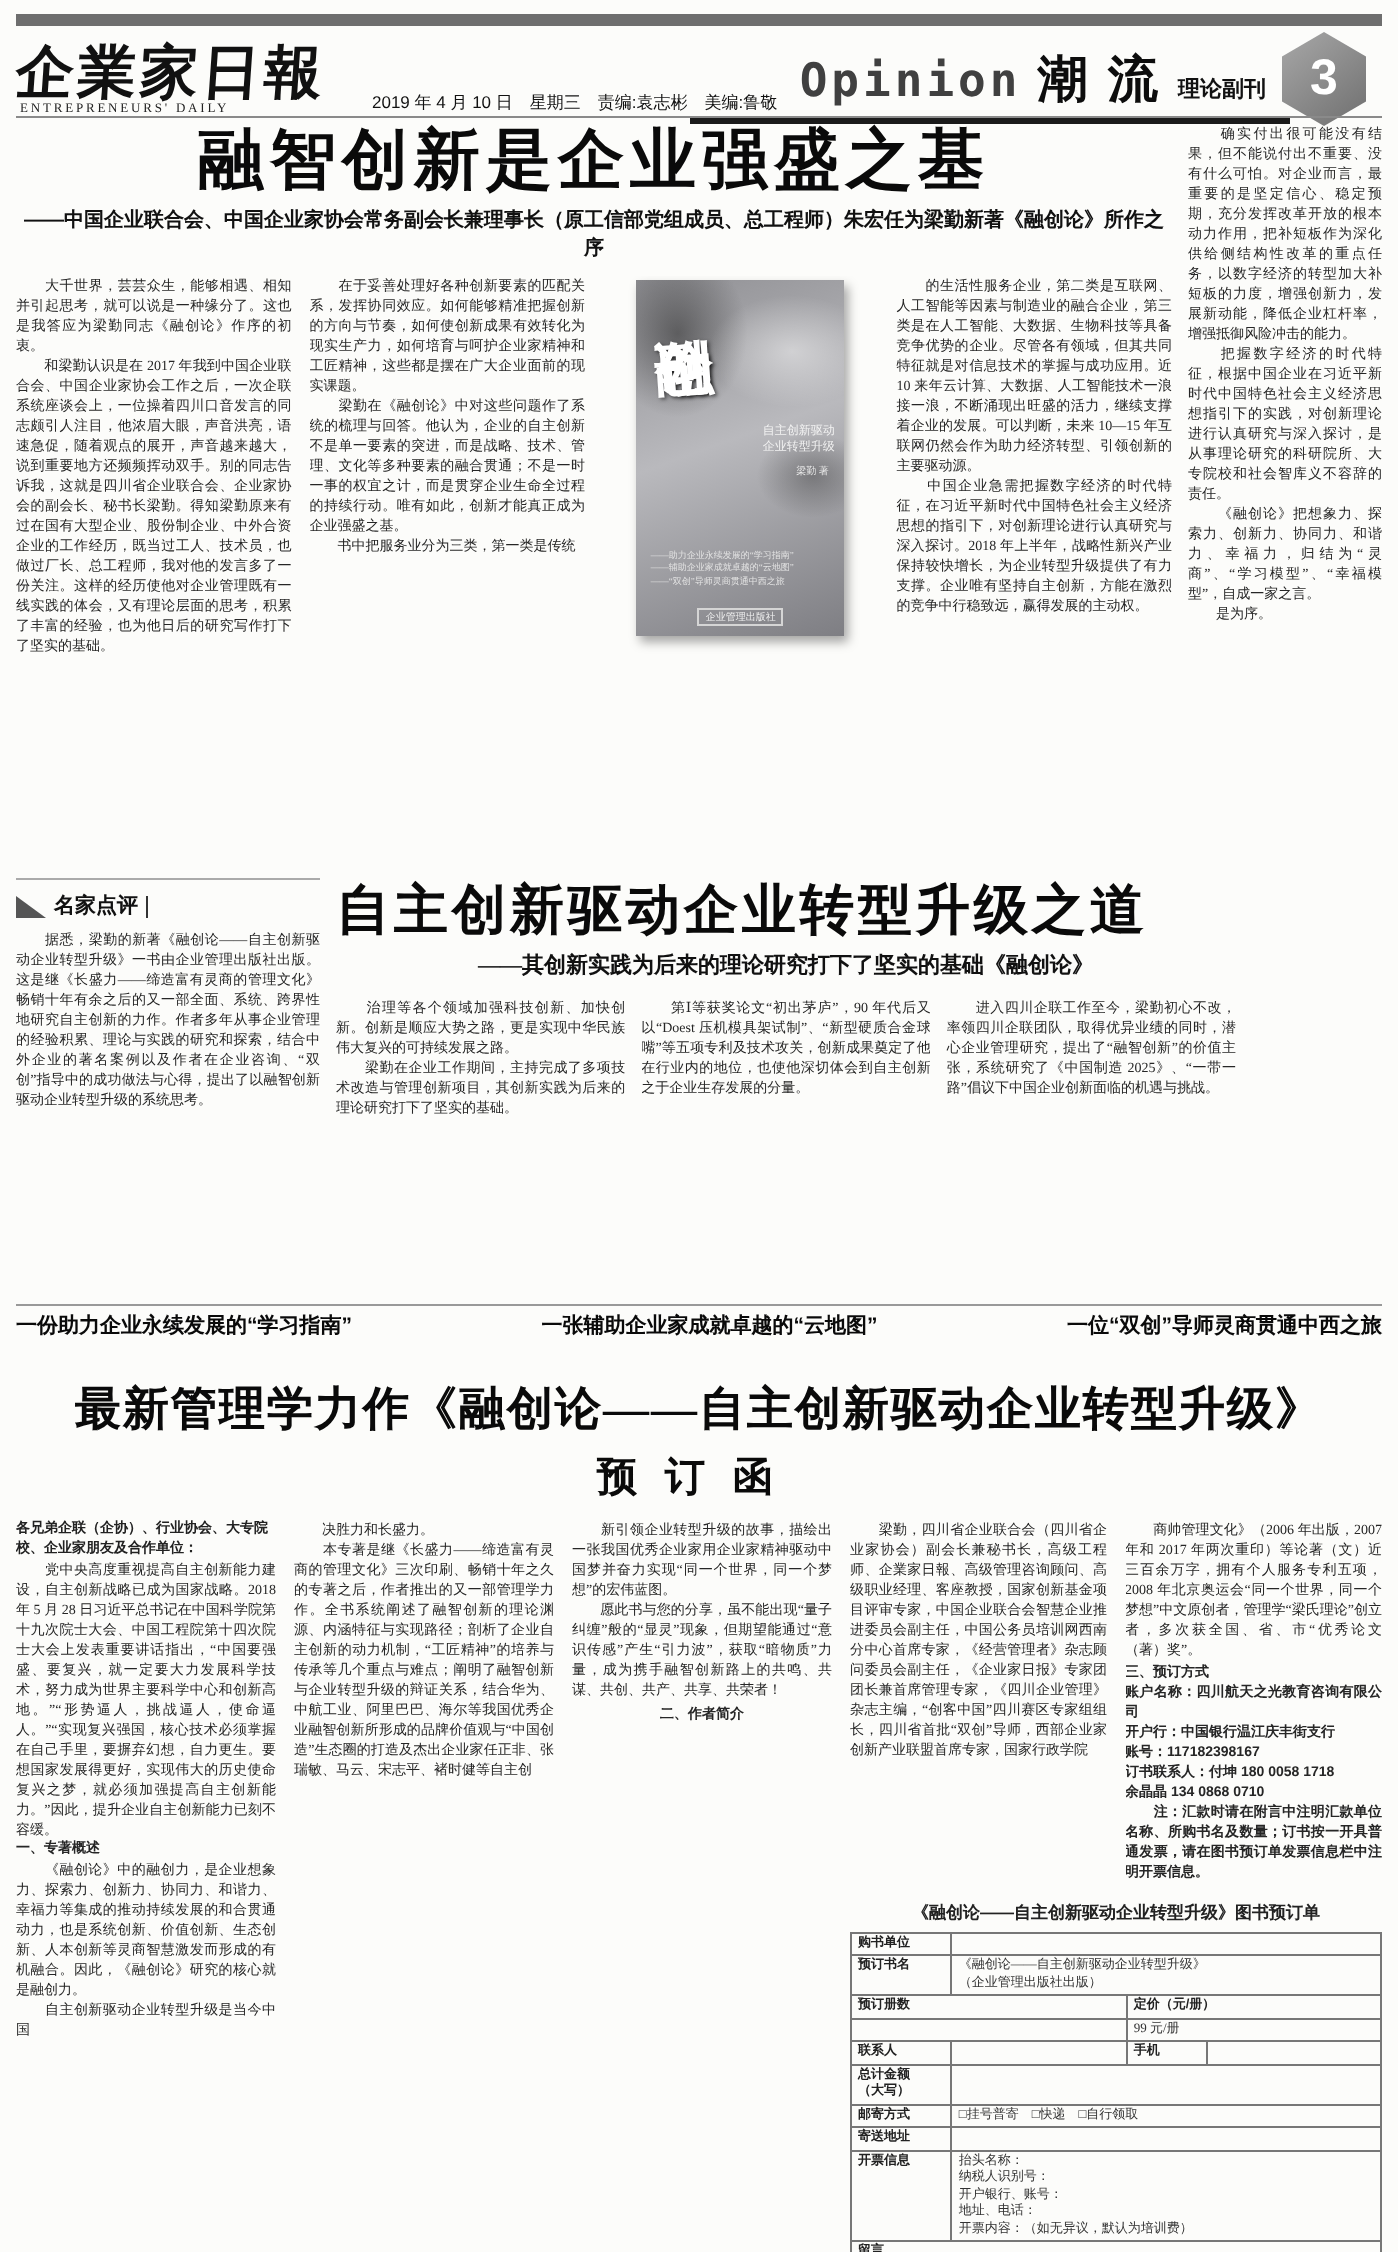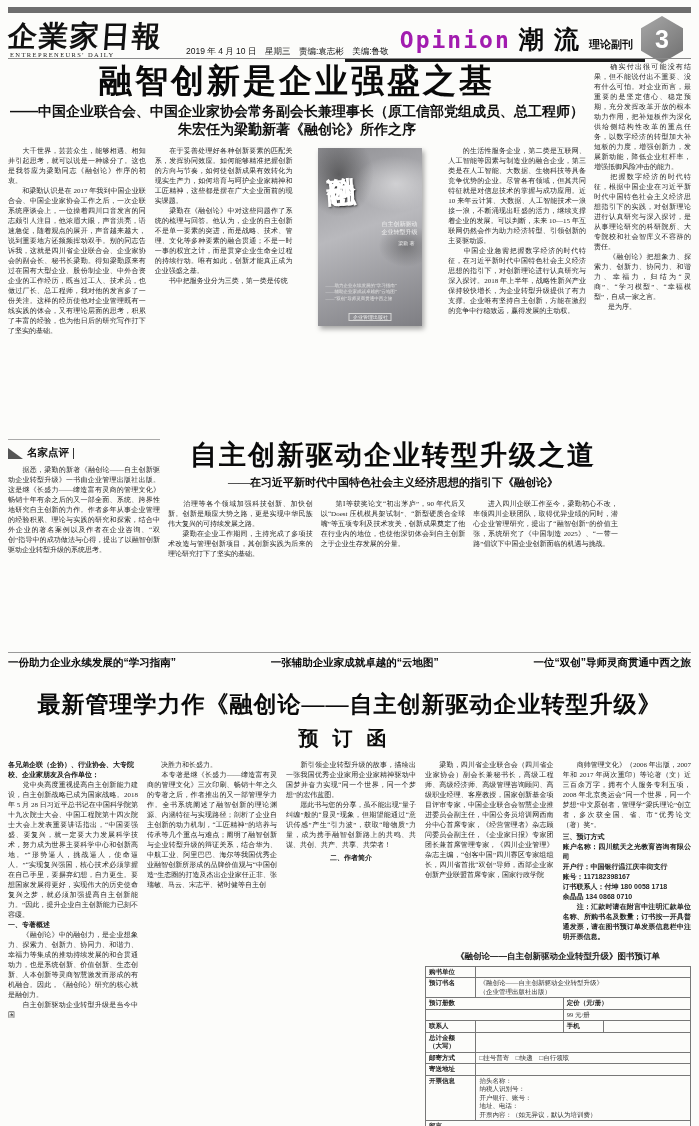--- a/index.html
+++ b/index.html
@@ -6,36 +6,36 @@
   .page{position:relative;width:699px;height:1126px;background:#fcfcfa;overflow:hidden;
         font-family:"Liberation Serif","DejaVu Serif",serif;color:#222;}
   .flow{white-space:pre-line;}
   
   .top-strip{position:absolute;left:8px;top:7px;width:683px;height:6px;background:#6e6e6e;}
   .masthead{position:absolute;left:8px;top:15px;width:683px;height:42px;}
   .logo{position:absolute;left:0;top:2px;font-size:29px;font-weight:bold;letter-spacing:2px;transform:skewX(-4deg);color:#111;}
   .logo-en{position:absolute;left:2px;top:36px;font-size:6.5px;letter-spacing:1.4px;font-family:"Liberation Serif",serif;color:#222;}
   .dateline{position:absolute;left:178px;top:31px;font-size:8.5px;color:#111;font-family:"Liberation Sans",sans-serif;}
   .section-block{position:absolute;right:58px;top:8px;display:flex;align-items:baseline;gap:8px;}
-  .section-en{font-family:"DejaVu Sans Mono",monospace;font-size:23px;font-weight:bold;color:#a21caf;letter-spacing:2px;}
+  .section-en{font-family:"DejaVu Sans Mono",monospace;font-size:23px;font-weight:bold;color:#404040;letter-spacing:2px;}
   .section-cn{font-size:25px;font-weight:bold;color:#0d0d0d;letter-spacing:2px;font-family:"Liberation Serif",serif;}
   .section-sub{font-size:11px;font-weight:bold;color:#111;font-family:Liberation Sans, sans-serif;}
   .right-rule{position:absolute;right:46px;top:44px;width:300px;border-top:3px solid #1b1b1b;}
   .masthead-rule{position:absolute;left:8px;top:58px;width:683px;border-top:1px solid #8a8a8a;}
   .hexagon{position:absolute;right:8px;top:1px;width:42px;height:47px;
            clip-path:polygon(50% 0,100% 26%,100% 74%,50% 100%,0 74%,0 26%);
            background:linear-gradient(140deg,#a8a8a8,#6f6f6f);display:flex;align-items:center;justify-content:center;
            color:#fff;font-size:25px;font-weight:bold;font-family:"Liberation Sans",sans-serif;}
   
   .coltext{font-size:7px;line-height:10px;text-align:justify;color:#262626;overflow:hidden;}
   .bold-inline{font-weight:bold;font-family:"Liberation Sans",sans-serif;}
   
   .a1-main{position:absolute;left:8px;top:62px;width:578px;height:375px;}
   .a1-headline{text-align:center;font-size:33px;font-weight:bold;letter-spacing:3px;line-height:38px;color:#0a0a0a;}
-  .a1-subtitle{text-align:center;font-size:14px;font-weight:bold;margin-top:3px;color:#111;font-family:"Liberation Sans",sans-serif;}
+  .a1-subtitle{text-align:center;font-size:10px;font-weight:bold;margin-top:3px;color:#111;font-family:"Liberation Sans",sans-serif;}
   .a1-cols{display:flex;gap:9px;margin-top:7px;height:312px;overflow:hidden;}
   .a1-cols .coltext{flex:1;}
   .a1-right{position:absolute;left:594px;top:62px;width:97px;height:373px;}
   
   .book{position:relative;width:104px;height:178px;margin:2px auto 5px auto;
         background:
           radial-gradient(60px 40px at 75% 20%, rgba(255,255,255,.45), rgba(255,255,255,0) 70%),
           radial-gradient(50px 60px at 20% 15%, rgba(40,40,40,.55), rgba(40,40,40,0) 70%),
           radial-gradient(40px 30px at 85% 55%, rgba(30,30,30,.35), rgba(30,30,30,0) 70%),
           linear-gradient(160deg,#909094 0%,#b9b9bd 45%,#7e7e83 100%);
@@ -48,21 +48,21 @@
   .book-pub{position:absolute;left:50%;bottom:5px;transform:translateX(-50%);font-size:5px;color:#f0f0f0;
             border:1px solid #d5d5d5;padding:0 3px;white-space:nowrap;}
   
   .a2{position:absolute;left:8px;top:439px;width:683px;height:212px;}
   .a2-left{position:absolute;left:0;top:0;width:152px;height:208px;border-top:1px solid #aaa;padding-top:4px;box-sizing:border-box;}
   .flag{display:flex;align-items:center;gap:4px;margin:2px 0 5px 0;}
   .flag-tri{width:0;height:0;border-bottom:11px solid #555;border-right:15px solid transparent;}
   .flag-label{font-weight:bold;font-size:10.5px;font-family:"Liberation Sans",sans-serif;color:#111;}
   .flag-bar{width:1px;height:11px;background:#333;}
   .a2-center{position:absolute;left:160px;top:0;width:450px;}
-  .a2-headline{text-align:center;font-size:27px;font-weight:bold;letter-spacing:2px;line-height:32px;color:#0a0a0a;}
+  .a2-headline{text-align:left;font-size:27px;font-weight:bold;letter-spacing:2px;line-height:32px;color:#0a0a0a;}
   .a2-subtitle{text-align:center;font-size:11px;font-weight:bold;margin-top:4px;color:#111;}
   .a2-cols{display:flex;gap:8px;margin-top:9px;height:150px;overflow:hidden;}
   .a2-cols .coltext{flex:1;}
   .a2-right{position:absolute;right:0;top:0;width:78px;height:208px;}
   
   .os-rule{position:absolute;left:8px;top:652px;width:683px;border-top:1px solid #999;}
   .os{position:absolute;left:8px;top:656px;width:683px;height:466px;}
   .kicker{display:flex;justify-content:space-between;font-size:10.5px;font-weight:bold;
           font-family:"Liberation Sans",sans-serif;color:#0a0a0a;}
   .os-headline{text-align:center;font-size:23px;font-weight:bold;letter-spacing:1px;margin-top:19px;color:#0a0a0a;}
@@ -134,21 +134,21 @@
     <div class="a2-left">
       <div class="flag">
         <span class="flag-tri"></span>
         <span class="flag-label">名家点评</span>
         <span class="flag-bar"></span>
       </div>
       <div class="coltext flow" style="height:176px;">　　据悉，梁勤的新著《融创论——自主创新驱动企业转型升级》一书由企业管理出版社出版。这是继《长盛力——缔造富有灵商的管理文化》畅销十年有余之后的又一部全面、系统、跨界性地研究自主创新的力作。作者多年从事企业管理的经验积累、理论与实践的研究和探索，结合中外企业的著名案例以及作者在企业咨询、“双创”指导中的成功做法与心得，提出了以融智创新驱动企业转型升级的系统思考。</div>
     </div>
     <div class="a2-center">
       <div class="a2-headline">自主创新驱动企业转型升级之道</div>
-      <div class="a2-subtitle">——在习近平新时代中国特色社会主义经济思想的指引下《融创论》</div>
+      <div class="a2-subtitle">——其创新实践为后来的理论研究打下了坚实的基础《融创论》</div>
       <div class="a2-cols">
         <div class="coltext flow">　　治理等各个领域加强科技创新、加快创新。创新是顺应大势之路，更是实现中华民族伟大复兴的可持续发展之路。
 　　梁勤在企业工作期间，主持完成了多项技术改造与管理创新项目，其创新实践为后来的理论研究打下了坚实的基础。</div>
         <div class="coltext flow">　　第Ⅰ等获奖论文“初出茅庐”，90 年代后又以“Doest 压机模具架试制”、“新型硬质合金球嘴”等五项专利及技术攻关，创新成果奠定了他在行业内的地位，也使他深切体会到自主创新之于企业生存发展的分量。</div>
         <div class="coltext flow">　　进入四川企联工作至今，梁勤初心不改，率领四川企联团队，取得优异业绩的同时，潜心企业管理研究，提出了“融智创新”的价值主张，系统研究了《中国制造 2025》、“一带一路”倡议下中国企业创新面临的机遇与挑战。</div>
       </div>
     </div>
   </div>
 
   <div class="os-rule"></div>
@@ -170,21 +170,21 @@
       </div>
       <div class="os-col coltext flow">　　决胜力和长盛力。
 　　本专著是继《长盛力——缔造富有灵商的管理文化》三次印刷、畅销十年之久的专著之后，作者推出的又一部管理学力作。全书系统阐述了融智创新的理论渊源、内涵特征与实现路径；剖析了企业自主创新的动力机制，“工匠精神”的培养与传承等几个重点与难点；阐明了融智创新与企业转型升级的辩证关系，结合华为、中航工业、阿里巴巴、海尔等我国优秀企业融智创新所形成的品牌价值观与“中国创造”生态圈的打造及杰出企业家任正非、张瑞敏、马云、宋志平、褚时健等自主创</div>
       <div class="os-col">
         <div class="coltext flow">　　新引领企业转型升级的故事，描绘出一张我国优秀企业家用企业家精神驱动中国梦并奋力实现“同一个世界，同一个梦想”的宏伟蓝图。
 　　愿此书与您的分享，虽不能出现“量子纠缠”般的“显灵”现象，但期望能通过“意识传感”产生“引力波”，获取“暗物质”力量，成为携手融智创新路上的共鸣、共谋、共创、共产、共享、共荣者！</div>
         <div class="coltext bold-inline" style="text-align:center;margin-top:3px;">二、作者简介</div>
       </div>
       <div class="os-right">
         <div class="os-right-cols">
-          <div class="coltext flow">　　梁勤，四川省企业联合会（四川省企业家协会）副会长兼秘书长，高级工程师、高级经济师、高级管理咨询顾问、高级职业经理、客座教授，国家创新基金项目评审专家，中国企业联合会智慧企业推进委员会副主任，中国公务员培训网西南分中心首席专家，《经营管理者》杂志顾问委员会副主任，《企业家日报》专家团团长兼首席管理专家，《四川企业管理》杂志主编，“创客中国”四川赛区专家组组长，四川省首批“双创”导师，西部企业家创新产业联盟首席专家，国家行政学院</div>
+          <div class="coltext flow">　　梁勤，四川省企业联合会（四川省企业家协会）副会长兼秘书长，高级工程师、企業家日報、高级管理咨询顾问、高级职业经理、客座教授，国家创新基金项目评审专家，中国企业联合会智慧企业推进委员会副主任，中国公务员培训网西南分中心首席专家，《经营管理者》杂志顾问委员会副主任，《企业家日报》专家团团长兼首席管理专家，《四川企业管理》杂志主编，“创客中国”四川赛区专家组组长，四川省首批“双创”导师，西部企业家创新产业联盟首席专家，国家行政学院</div>
           <div class="coltext">
             <div class="flow">　　商帅管理文化》（2006 年出版，2007 年和 2017 年两次重印）等论著（文）近三百余万字，拥有个人服务专利五项，2008 年北京奥运会“同一个世界，同一个梦想”中文原创者，管理学“梁氏理论”创立者，多次获全国、省、市“优秀论文（著）奖”。</div>
             <div class="bold-inline" style="margin-top:2px;">三、预订方式</div>
             <div class="pay">账户名称：四川航天之光教育咨询有限公司</div>
             <div class="pay">开户行：中国银行温江庆丰街支行</div>
             <div class="pay">账号：117182398167</div>
             <div class="pay">订书联系人：付坤 180 0058 1718</div>
             <div class="pay">余晶晶 134 0868 0710</div>
             <div class="pay flow">　　注：汇款时请在附言中注明汇款单位名称、所购书名及数量；订书按一开具普通发票，请在图书预订单发票信息栏中注明开票信息。</div>
           </div>

